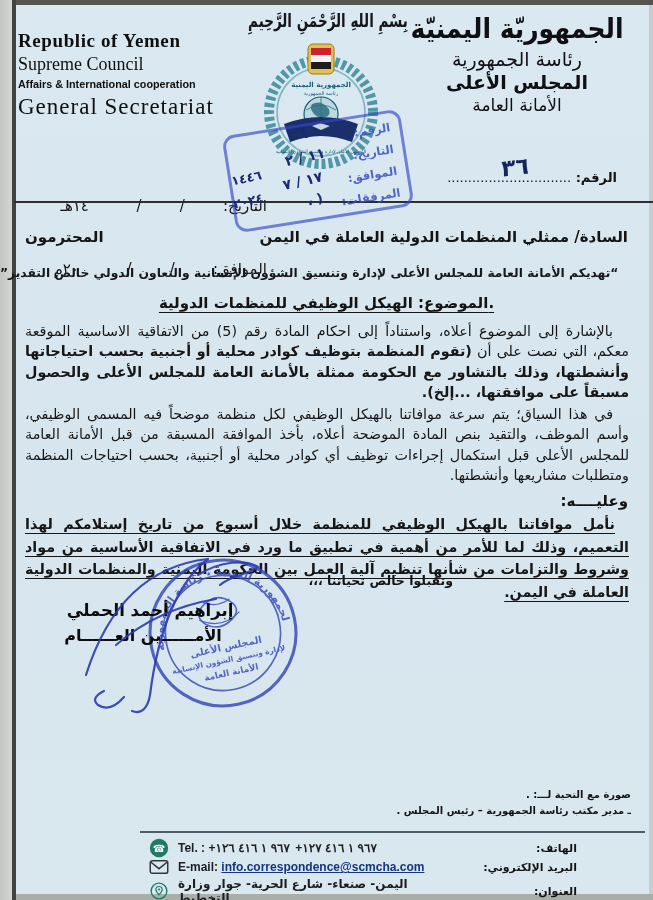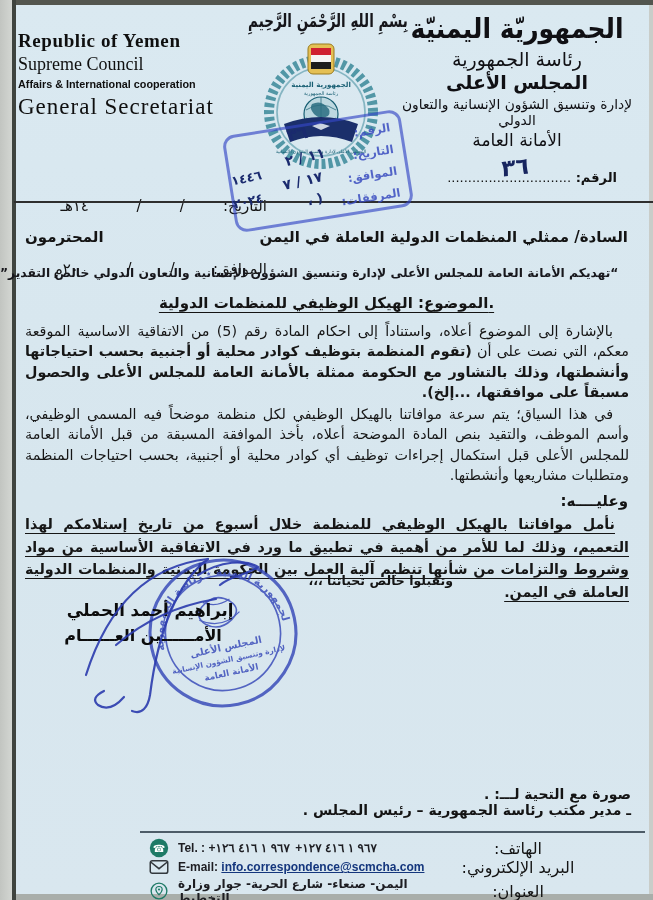--- a/index.html
+++ b/index.html
@@ -76,27 +76,27 @@
   .concl{top:513px;font-weight:700;line-height:22.5px;text-indent:14px;
          text-decoration:underline;text-underline-offset:4px;text-decoration-thickness:1.3px;}
   .closing{right:200px;top:573px;direction:rtl;font-weight:600;font-size:12.5px;}
 
   
   .round-stamp{left:146px;top:556px;width:154px;height:154px;transform:rotate(-12deg);z-index:4;}
   .scrawl{left:58px;top:545px;width:228px;height:182px;z-index:6;}
   .sig-name{left:44px;top:601px;width:212px;text-align:center;font-weight:700;font-size:16.5px;z-index:5;color:#0c0c0c;}
   .sig-title{left:40px;top:626px;width:206px;text-align:center;font-weight:700;font-size:16px;z-index:5;color:#0c0c0c;}
 
-  .cc{right:22px;top:787px;direction:rtl;text-align:right;font-weight:700;font-size:14px;line-height:15.5px;}
+  .cc{right:22px;top:787px;direction:rtl;text-align:right;font-weight:700;font-size:10px;line-height:15.5px;}
 
   
   .f-rule{left:140px;top:831px;width:505px;height:2px;background:#4d5c68;}
   .footer{left:140px;right:76px;top:838px;}
   .frow{display:grid;grid-template-columns:118px 1fr 38px;direction:rtl;align-items:center;height:19.5px;}
-  .flabel{font-weight:400;font-size:16px;text-align:center;}
+  .flabel{font-weight:700;font-size:11px;text-align:right;}
   .fval{direction:ltr;text-align:left;font-family:"Liberation Sans",sans-serif;font-size:12px;font-weight:600;color:#1d1d22;}
   .fval .num2{margin-left:2px;}
   .email-link{color:#14367d;text-decoration:underline;font-weight:700;}
   .fval .ar{font-family:"DejaVu Sans",sans-serif;}
   .ficon{justify-self:center;display:inline-flex;}
 </style>
 </head>
 <body>
 
 <div class="scan">
@@ -141,21 +141,20 @@
       <path d="M30,84 Q67,70 104,84 L98,102 Q67,90 36,102 Z" fill="#1b2f6b"></path>
       <path d="M58,86 l8,-3 l10,3 l-9,4 z" fill="#dfe7ee" opacity=".9"></path>
     </g>
     <text x="67" y="113" font-size="4.6" fill="#175e72" text-anchor="middle">المجلس الأعلى لإدارة وتنسيق الشؤون الإنسانية</text>
   </svg>
 
   <div class="abs lh-ar">
     <div class="ar-country">الجمهوريّة اليمنيّة</div>
     <div class="ar-l1">رئاسة الجمهورية</div>
     <div class="ar-l2">المجلس الأعلى</div>
-    <div class="ar-l3">لإدارة وتنسيق الشؤون الإنسانية والتعاون الدولي</div>
     <div class="ar-l4">الأمانة العامة</div>
   </div>
 
   <div class="abs raqm">
     <span>الرقم:</span>
     <span class="dots">..............................</span>
     <span class="hw-raqm">٣٦</span>
   </div>
 
   <div class="abs datestamp">

